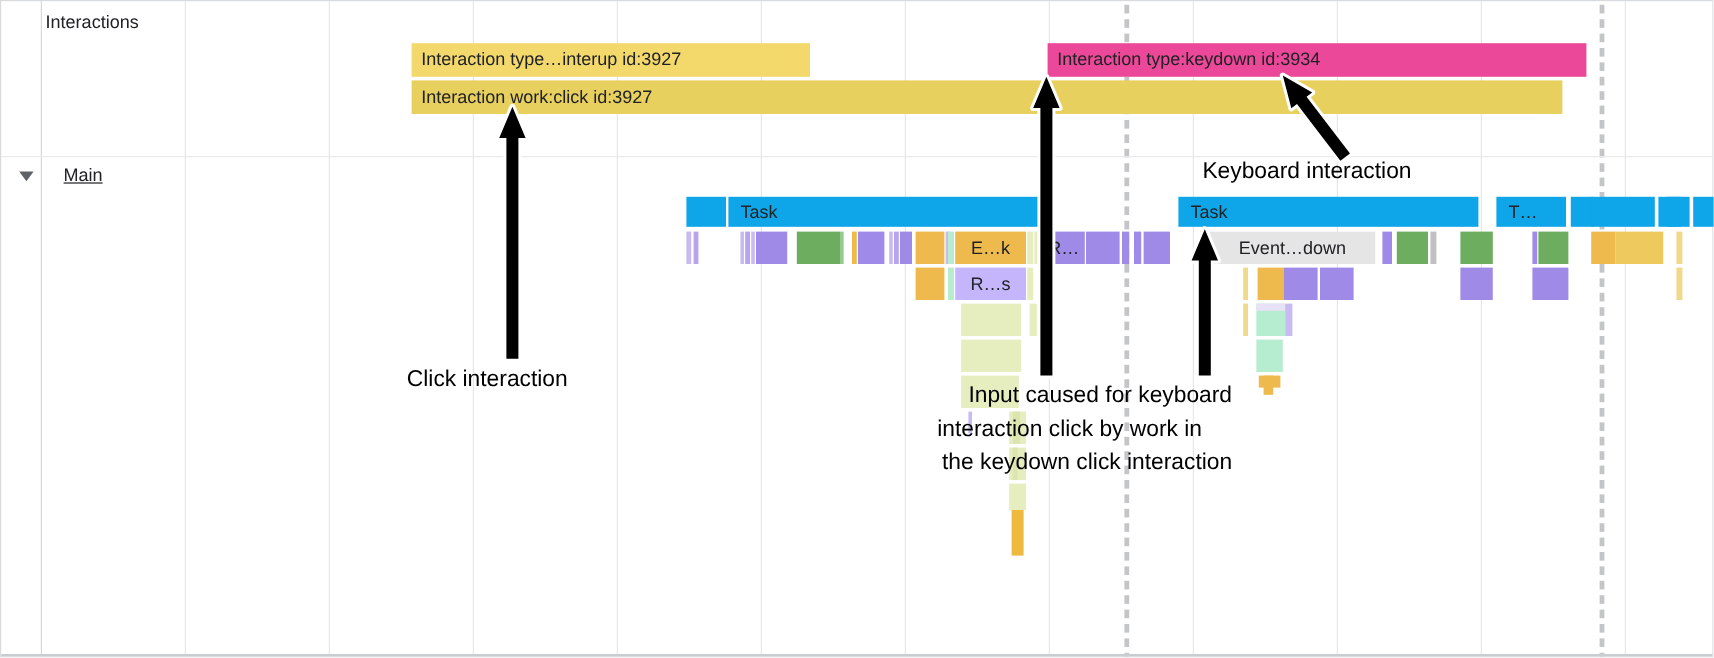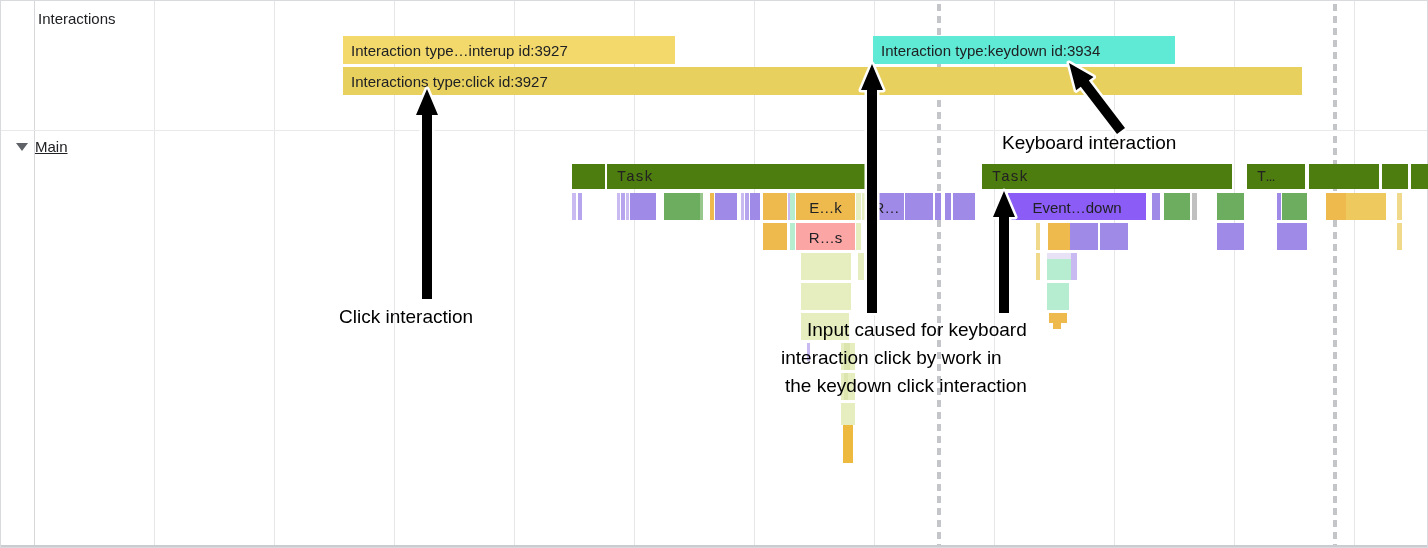--- a/index.html
+++ b/index.html
@@ -26,21 +26,21 @@
   .track-label{position:absolute;color:#202124;font-size:15px;white-space:nowrap;}
   .tri{position:absolute;width:0;height:0;border-left:6px solid transparent;
        border-right:6px solid transparent;border-top:8px solid #5f6368;}
 
   
   .bar{position:absolute;box-sizing:border-box;overflow:hidden;white-space:nowrap;padding-left:19px;}
   .bar-label{position:absolute;left:8px;top:50%;transform:translateY(-50%);
     font-size:15px;color:#202124;white-space:nowrap;}
   .ev-label{position:absolute;left:0;right:0;top:50%;transform:translateY(-50%);
     text-align:center;font-size:15px;color:#202124;}
-  .task{background:#4d7c0f;font-family:Liberation Mono, monospace;}
+  .task{background:#0ea5e9;}
   .task .bar-label{left:10px;font-size:15px;color:#222;}
 
   .blk{position:absolute;}
 
   
   .anno{position:absolute;color:#000;font-size:19px;line-height:27px;white-space:pre;}
   .arrow-svg{position:absolute;top:0;left:0;width:1428px;height:548px;pointer-events:none;}
 </style>
 </head>
 <body>
@@ -67,30 +67,30 @@
       <div class="dashline" style="left: 1332px;"></div>
     </div>
 
   <div id="rowdivs">
       <div class="rowdiv" style="top: 129px;"></div>
     </div>
 
   <div class="track-label" style="left:37px;top:9px;">Interactions</div>
 
   <div class="tri" style="left:15px;top:142px;"></div>
-  <div class="track-label" style="left:34px;top:137px;text-decoration:underline;">Main</div>
+  <div class="track-label" style="left:52px;top:137px;text-decoration:underline;">Main</div>
 
   <div id="interaction-bars">
       <div class="bar" style="left: 342px; top: 35px; width: 332px; height: 28px; background: rgb(243, 217, 107);">
         <span class="bar-label">Interaction type…interup id:3927</span>
       </div>
       <div class="bar" style="left: 342px; top: 66px; width: 959px; height: 28px; background: rgb(232, 208, 95);">
-        <span class="bar-label">Interactions type:click id:3927</span>
-      </div>
-      <div class="bar" style="left: 872px; top: 35px; width: 302px; height: 28px; background: #5eead4;">
+        <span class="bar-label">Interaction work:click id:3927</span>
+      </div>
+      <div class="bar" style="left: 872px; top: 35px; width: 449px; height: 28px; background: #ec4899;">
         <span class="bar-label">Interaction type:keydown id:3934</span>
       </div>
     </div>
 
   <div id="flame-blocks">
       <div class="blk" style="left: 571px; top: 192px; width: 4px; height: 27px; background: rgb(201, 187, 242);"></div>
       <div class="blk" style="left: 577px; top: 192px; width: 4px; height: 27px; background: rgb(182, 164, 238);"></div>
       <div class="blk" style="left: 616px; top: 192px; width: 3px; height: 27px; background: rgb(201, 187, 242);"></div>
       <div class="blk" style="left: 620px; top: 192px; width: 4px; height: 27px; background: rgb(182, 164, 238);"></div>
       <div class="blk" style="left: 625px; top: 192px; width: 3px; height: 27px; background: rgb(201, 187, 242);"></div>
@@ -167,27 +167,27 @@
       <div class="bar task" style="left: 1325px; top: 163px; width: 53px; height: 25px;"></div>
       <div class="bar task" style="left: 1381px; top: 163px; width: 4px; height: 25px;"></div>
       <div class="bar task" style="left: 1388px; top: 163px; width: 3px; height: 25px;"></div>
       <div class="bar task" style="left: 1410px; top: 163px; width: 4px; height: 25px;"></div>
     </div>
 
   <div id="event-blocks">
       <div class="bar" style="left: 795px; top: 192px; width: 59px; height: 27px; background: rgb(238, 186, 78);">
         <span class="ev-label">E…k</span>
       </div>
-      <div class="bar" style="left: 795px; top: 222px; width: 59px; height: 27px; background: #fca5a5;">
+      <div class="bar" style="left: 795px; top: 222px; width: 59px; height: 27px; background: #c4b5fd;">
         <span class="ev-label">R…s</span>
       </div>
       <div class="bar" style="left: 868px; top: 192px; width: 35px; height: 27px; background: rgb(160, 138, 232);">
         <span class="ev-label">R…</span>
       </div>
-      <div class="bar" style="left: 1007px; top: 192px; width: 138px; height: 27px; background: #8b5cf6;">
+      <div class="bar" style="left: 1007px; top: 192px; width: 138px; height: 27px; background: #e5e5e5;">
         <span class="ev-label">Event…down</span>
       </div>
     </div>
 
   <div id="annotations">
       <div class="anno" style="left: 338px; top: 302px;">Click interaction</div>
       <div class="anno" style="left: 1001px; top: 128px;">Keyboard interaction</div>
       <div class="anno" style="left: 806px; top: 315px;">Input caused for keyboard</div>
       <div class="anno" style="left: 780px; top: 343px;">interaction click by work in</div>
       <div class="anno" style="left: 784px; top: 371px;">the keydown click interaction</div>

